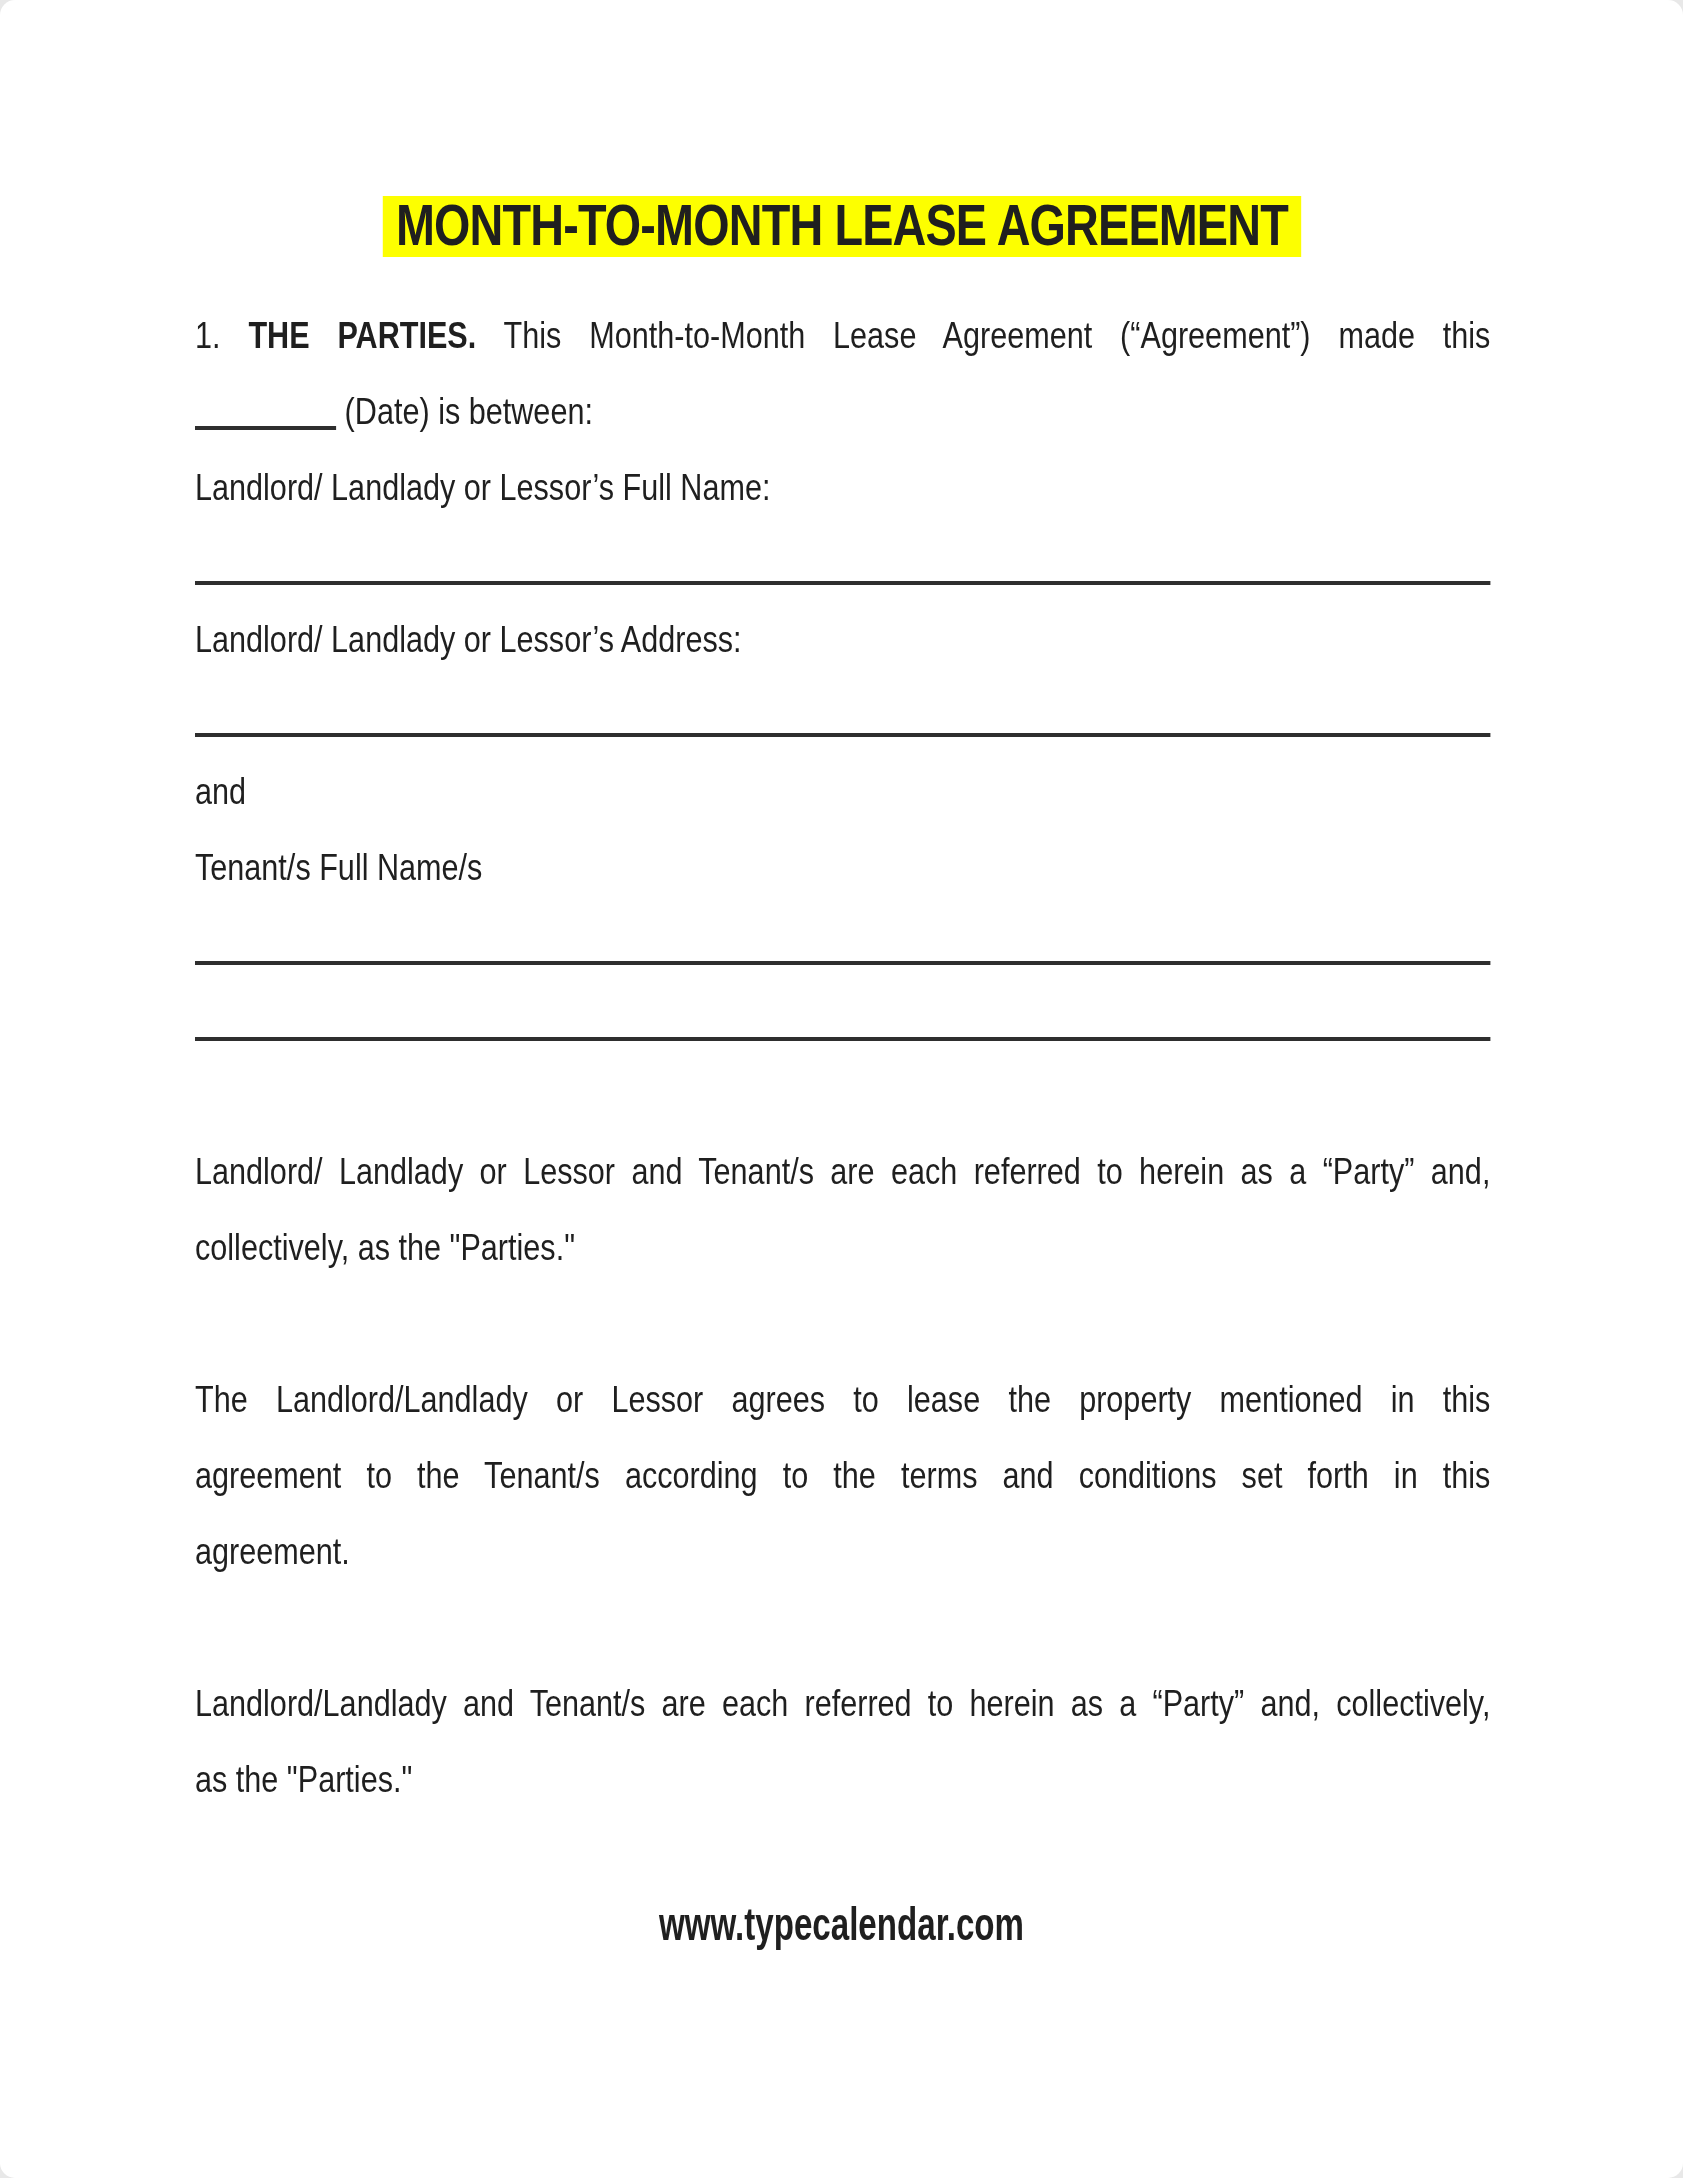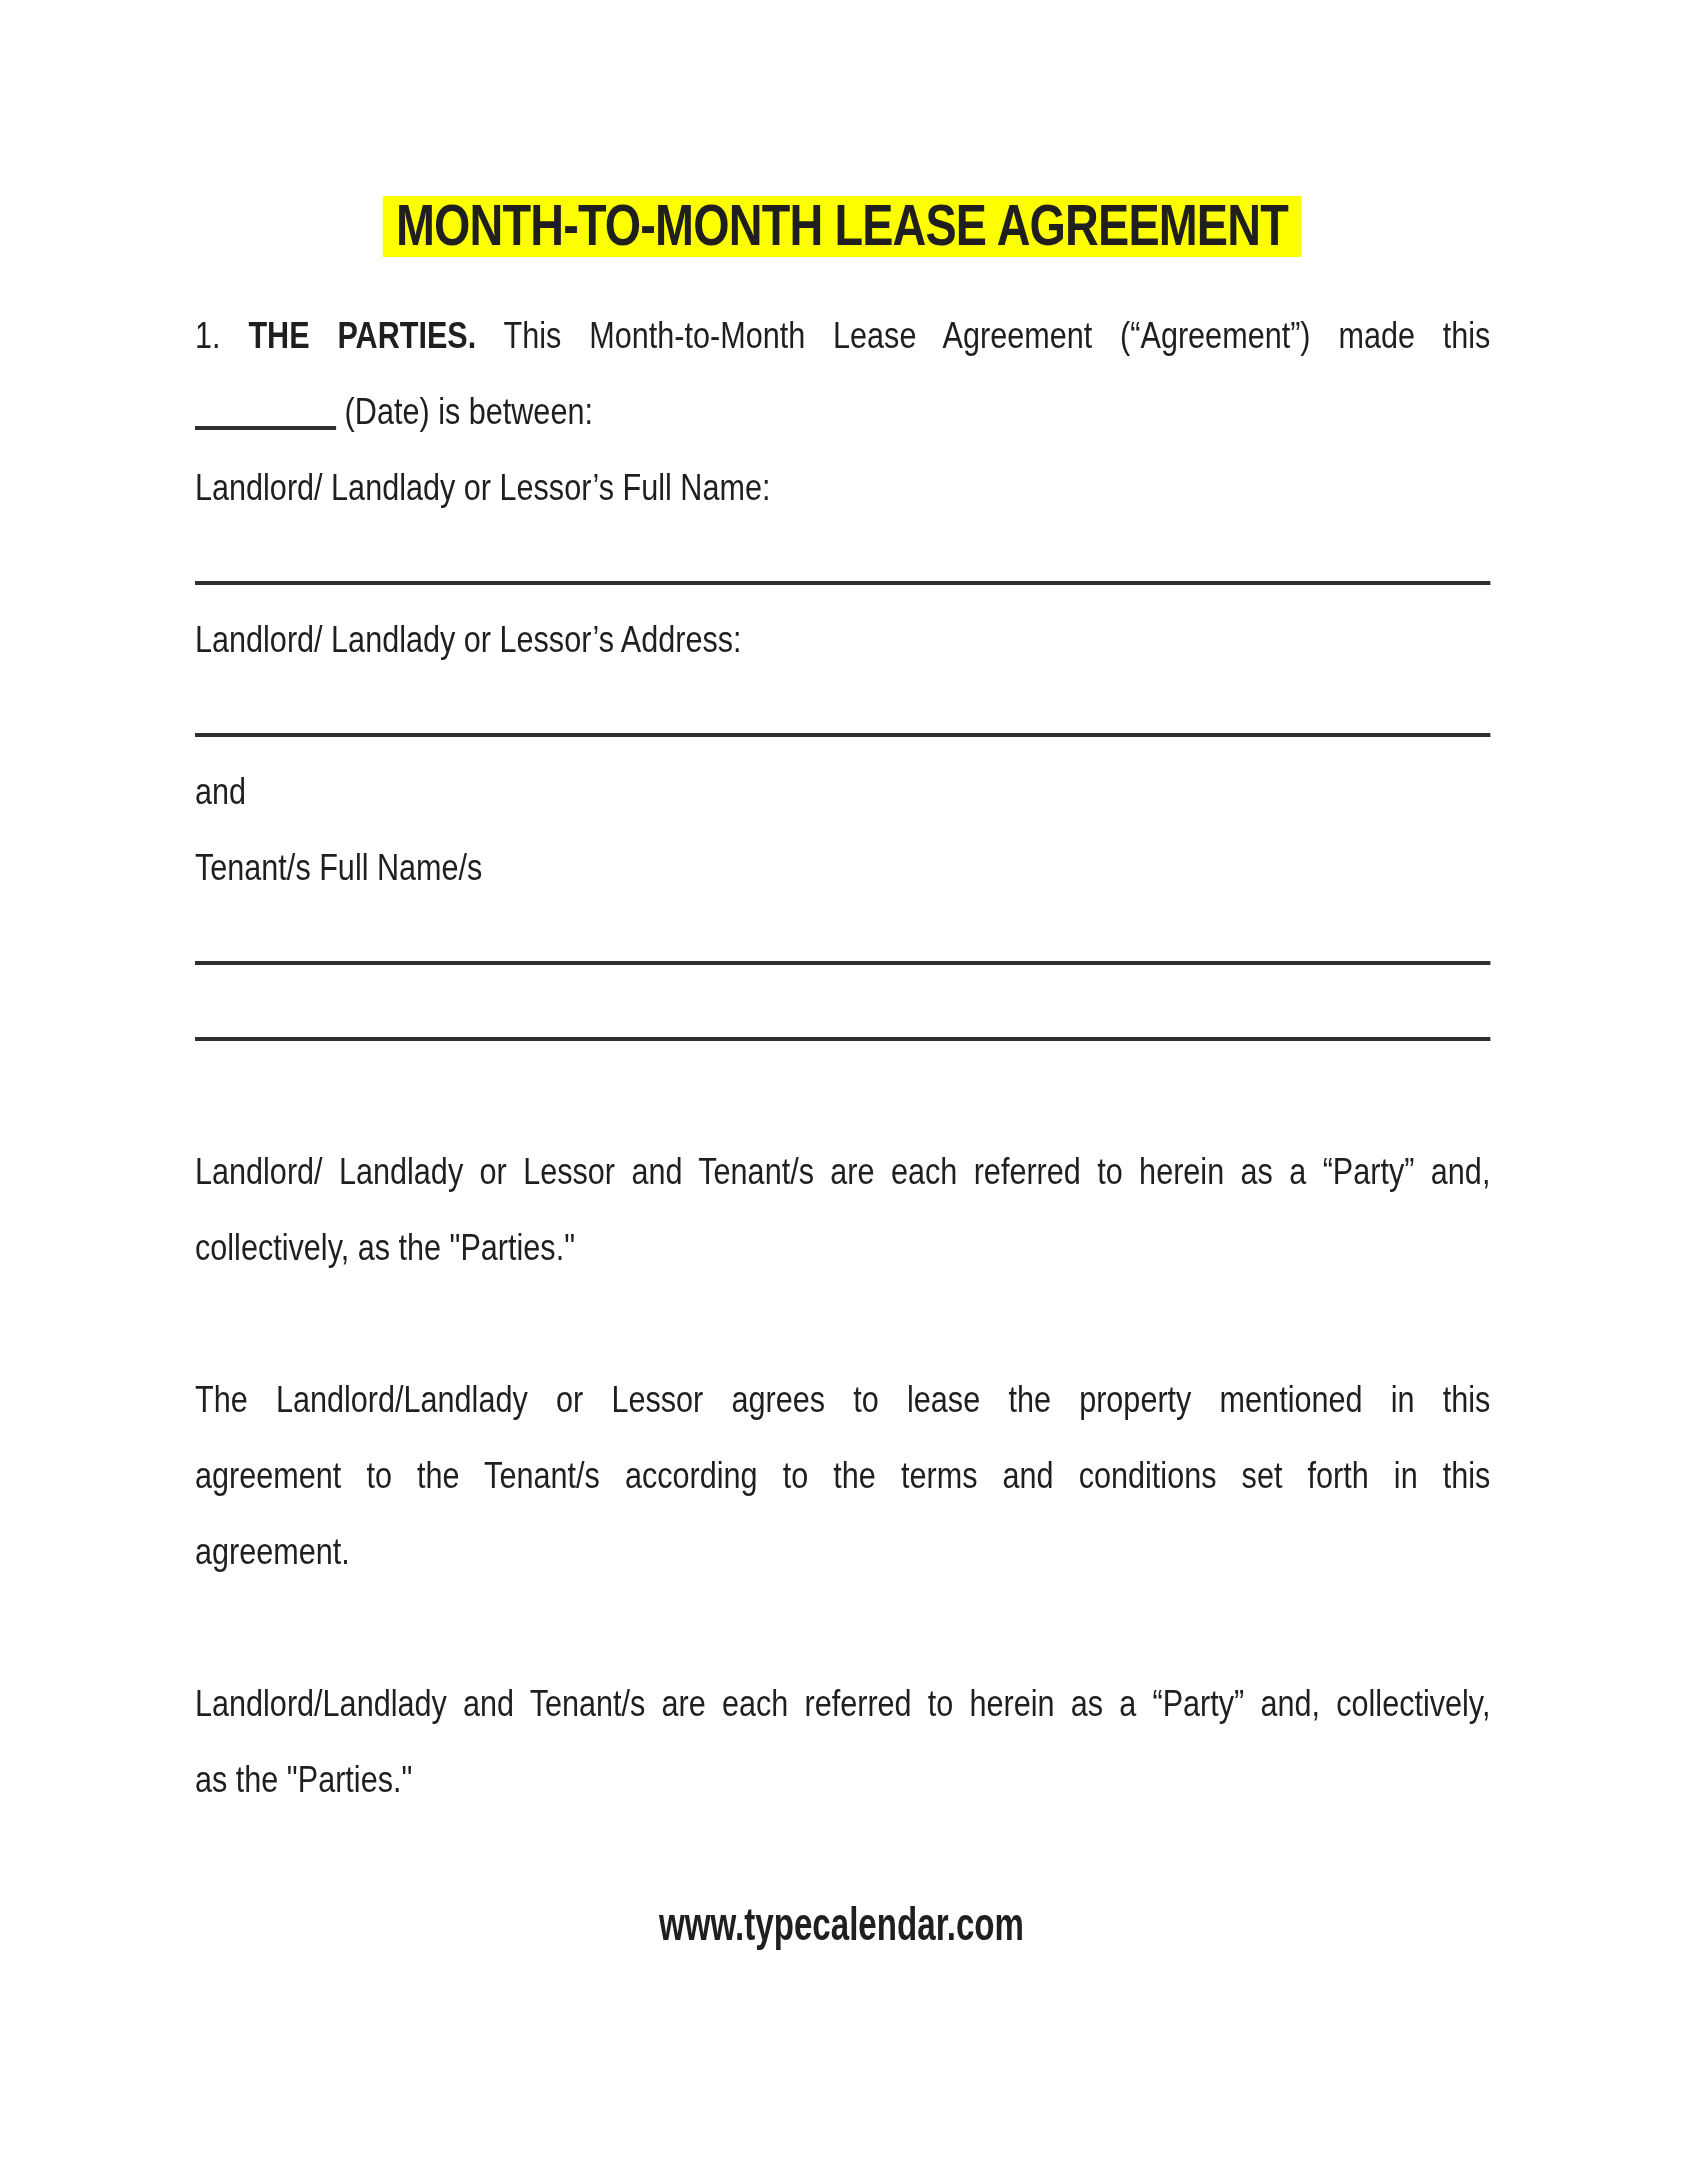--- a/index.html
+++ b/index.html
@@ -4,20 +4,21 @@
 <style>
   html,body{margin:0;padding:0;background:#e8e8e8;}
   .page{
     position:relative;
     width:1683px;height:2178px;
     background:#ffffff;
     font-family:"Liberation Sans",sans-serif;
     color:#1f1f1f;
     overflow:hidden;
     margin:0 auto;
+    border-radius:15px;
   }
   
   .title-wrap{
     position:absolute;top:196px;left:0;width:100%;
     text-align:center;
   }
   .title-hl{
     display:inline-block;
     background:#FDFF00;
     padding:0 16px;

